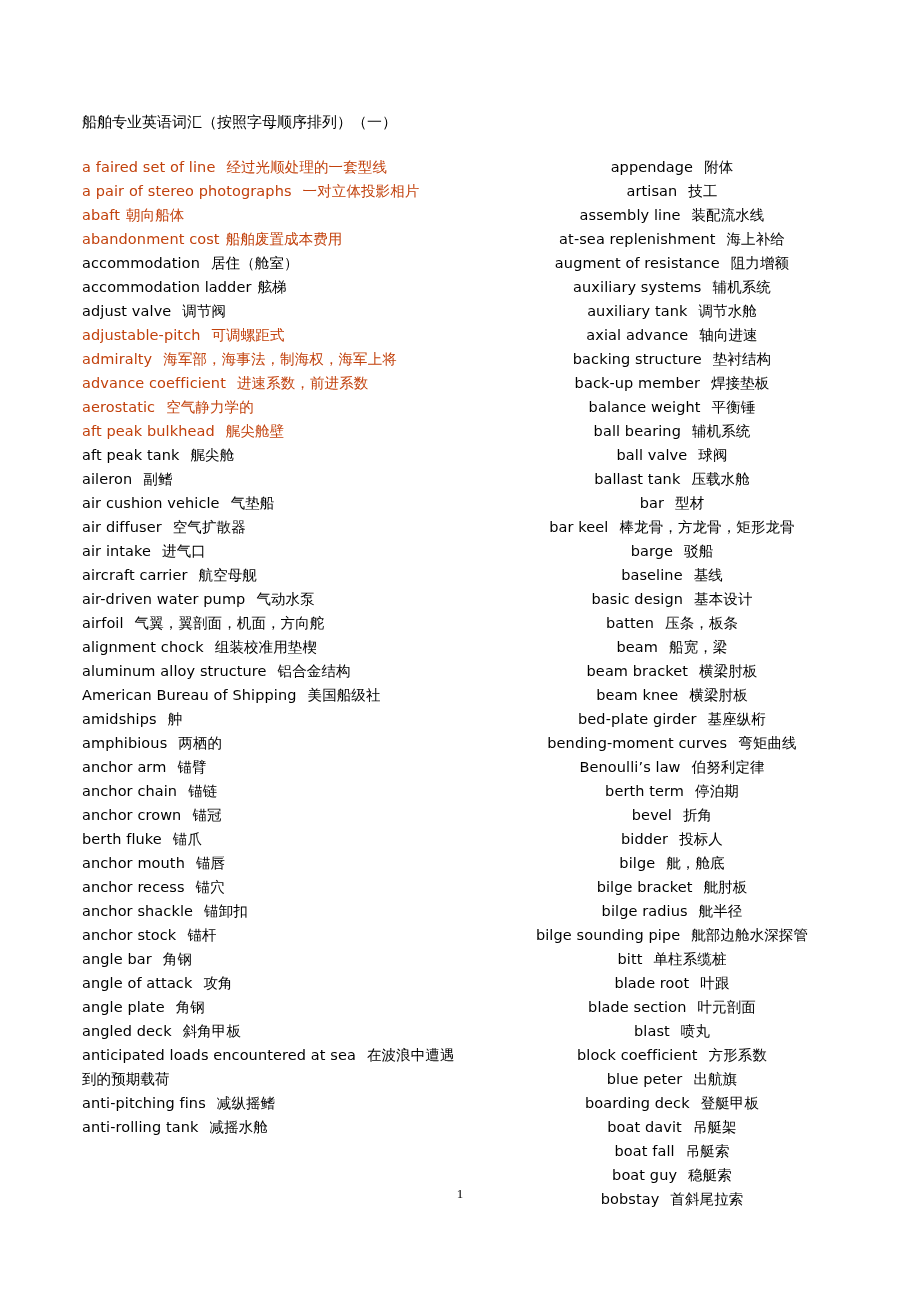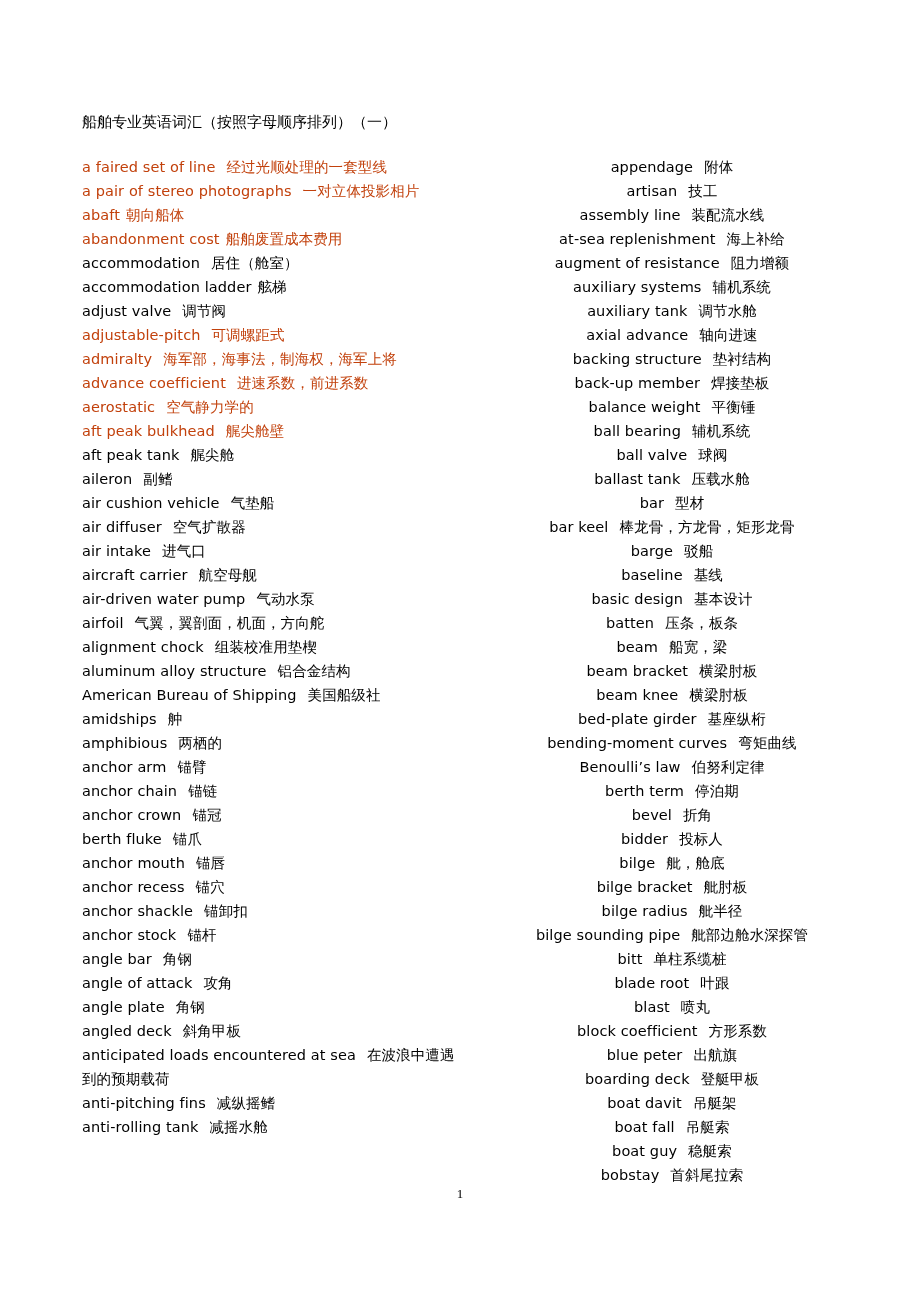--- a/index.html
+++ b/index.html
@@ -155,20 +155,21 @@
         <div class="entry"><span class="term">Benoulli’s law</span><span class="gap-2"></span><span class="cn">伯努利定律</span></div>
         <div class="entry"><span class="term">berth term</span><span class="gap-2"></span><span class="cn">停泊期</span></div>
         <div class="entry"><span class="term">bevel</span><span class="gap-2"></span><span class="cn">折角</span></div>
         <div class="entry"><span class="term">bidder</span><span class="gap-2"></span><span class="cn">投标人</span></div>
         <div class="entry"><span class="term">bilge</span><span class="gap-2"></span><span class="cn">舭，舱底</span></div>
         <div class="entry"><span class="term">bilge bracket</span><span class="gap-2"></span><span class="cn">舭肘板</span></div>
         <div class="entry"><span class="term">bilge radius</span><span class="gap-2"></span><span class="cn">舭半径</span></div>
         <div class="entry"><span class="term">bilge sounding pipe</span><span class="gap-2"></span><span class="cn">舭部边舱水深探管</span></div>
         <div class="entry"><span class="term">bitt</span><span class="gap-2"></span><span class="cn">单柱系缆桩</span></div>
         <div class="entry"><span class="term">blade root</span><span class="gap-2"></span><span class="cn">叶跟</span></div>
+        <div class="entry"><span class="term">blade section</span><span class="gap-2"></span><span class="cn">叶元剖面</span></div>
         <div class="entry"><span class="term">blast</span><span class="gap-2"></span><span class="cn">喷丸</span></div>
         <div class="entry"><span class="term">block coefficient</span><span class="gap-2"></span><span class="cn">方形系数</span></div>
         <div class="entry"><span class="term">blue peter</span><span class="gap-2"></span><span class="cn">出航旗</span></div>
         <div class="entry"><span class="term">boarding deck</span><span class="gap-2"></span><span class="cn">登艇甲板</span></div>
         <div class="entry"><span class="term">boat davit</span><span class="gap-2"></span><span class="cn">吊艇架</span></div>
         <div class="entry"><span class="term">boat fall</span><span class="gap-2"></span><span class="cn">吊艇索</span></div>
         <div class="entry"><span class="term">boat guy</span><span class="gap-2"></span><span class="cn">稳艇索</span></div>
         <div class="entry"><span class="term">bobstay</span><span class="gap-2"></span><span class="cn">首斜尾拉索</span></div>
       </div>
   </div>

